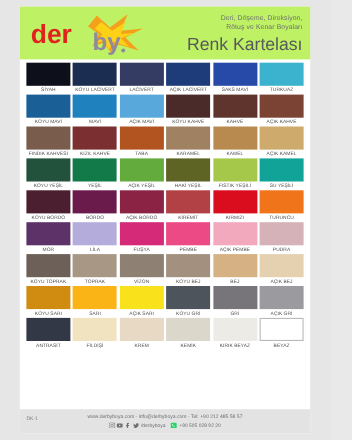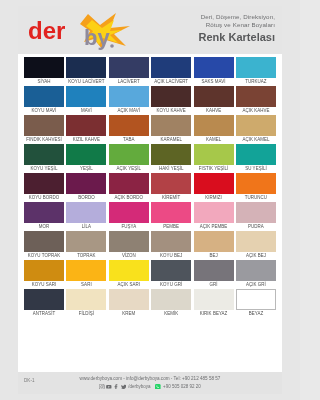--- a/index.html
+++ b/index.html
@@ -27,21 +27,21 @@
     width: 264px;
     height: 388px;
     background: #ffffff;
     box-sizing: border-box;
   }
 
   
   #header {
     position: relative;
     height: 48px;
-    background: #e5e5e5;
+    background: #bef264;
     box-sizing: border-box;
   }
   #logo {
     position: absolute;
     left: 8px;
     top: 6px;
     width: 110px;
     height: 38px;
   }
   #header-text {
@@ -52,22 +52,22 @@
     line-height: 1.25;
   }
   .hdr-line {
     font-size: 6.2px;
     color: #6d6e70;
     letter-spacing: .1px;
     white-space: nowrap;
     display: block;
   }
   #hdr-title {
-    font-size: 11px;
-    font-weight: bold;
+    font-size: 16px;
+    font-weight: normal;
     color: #58595b;
     white-space: nowrap;
     display: block;
     margin-top: 2px;
   }
 
   
   #grid {
     position: absolute;
     left: 0;

